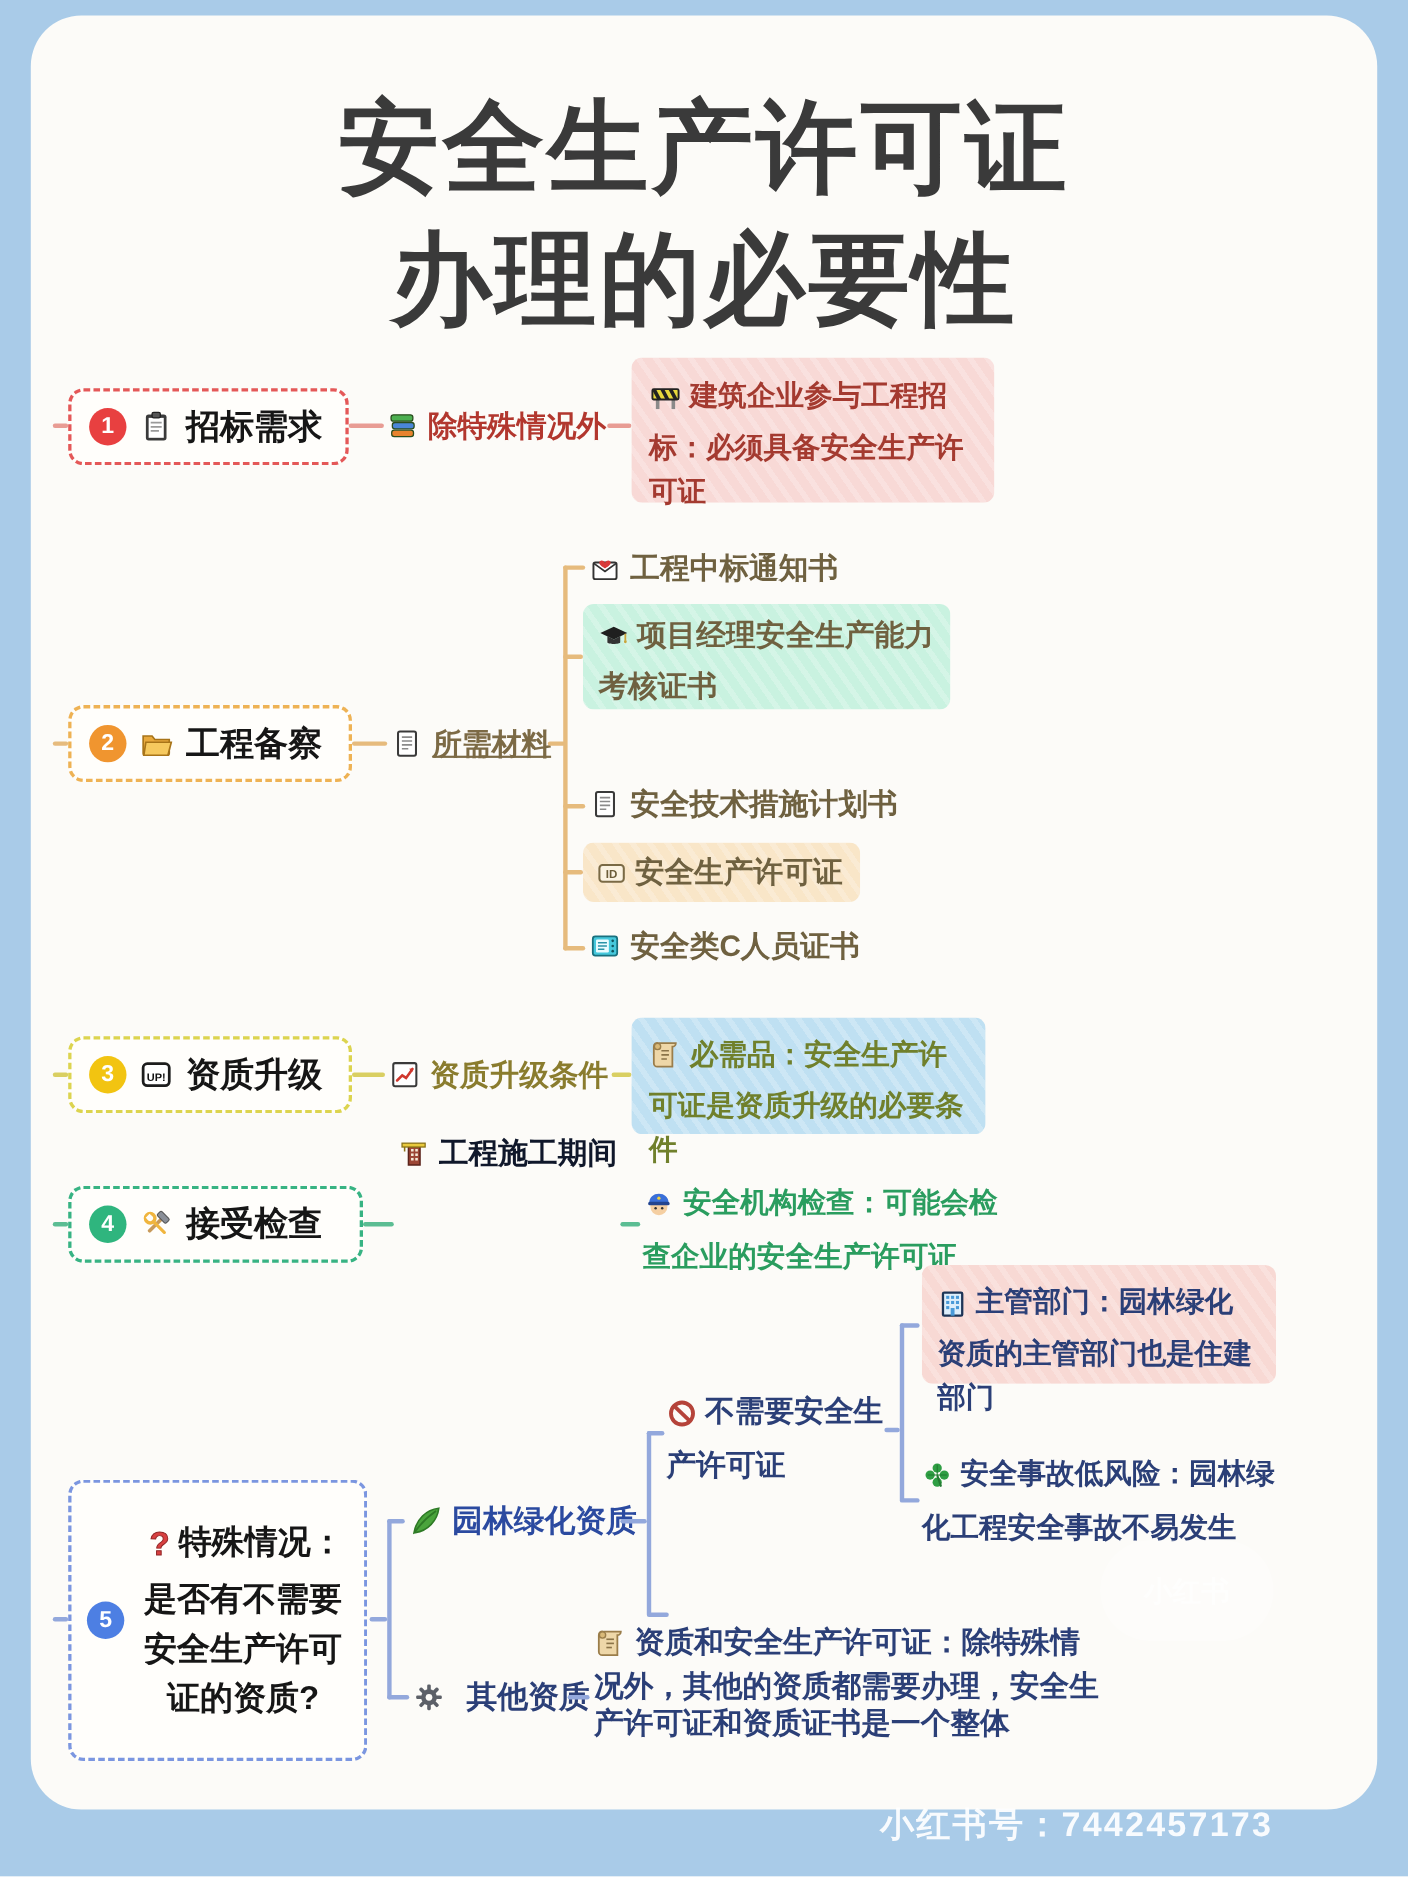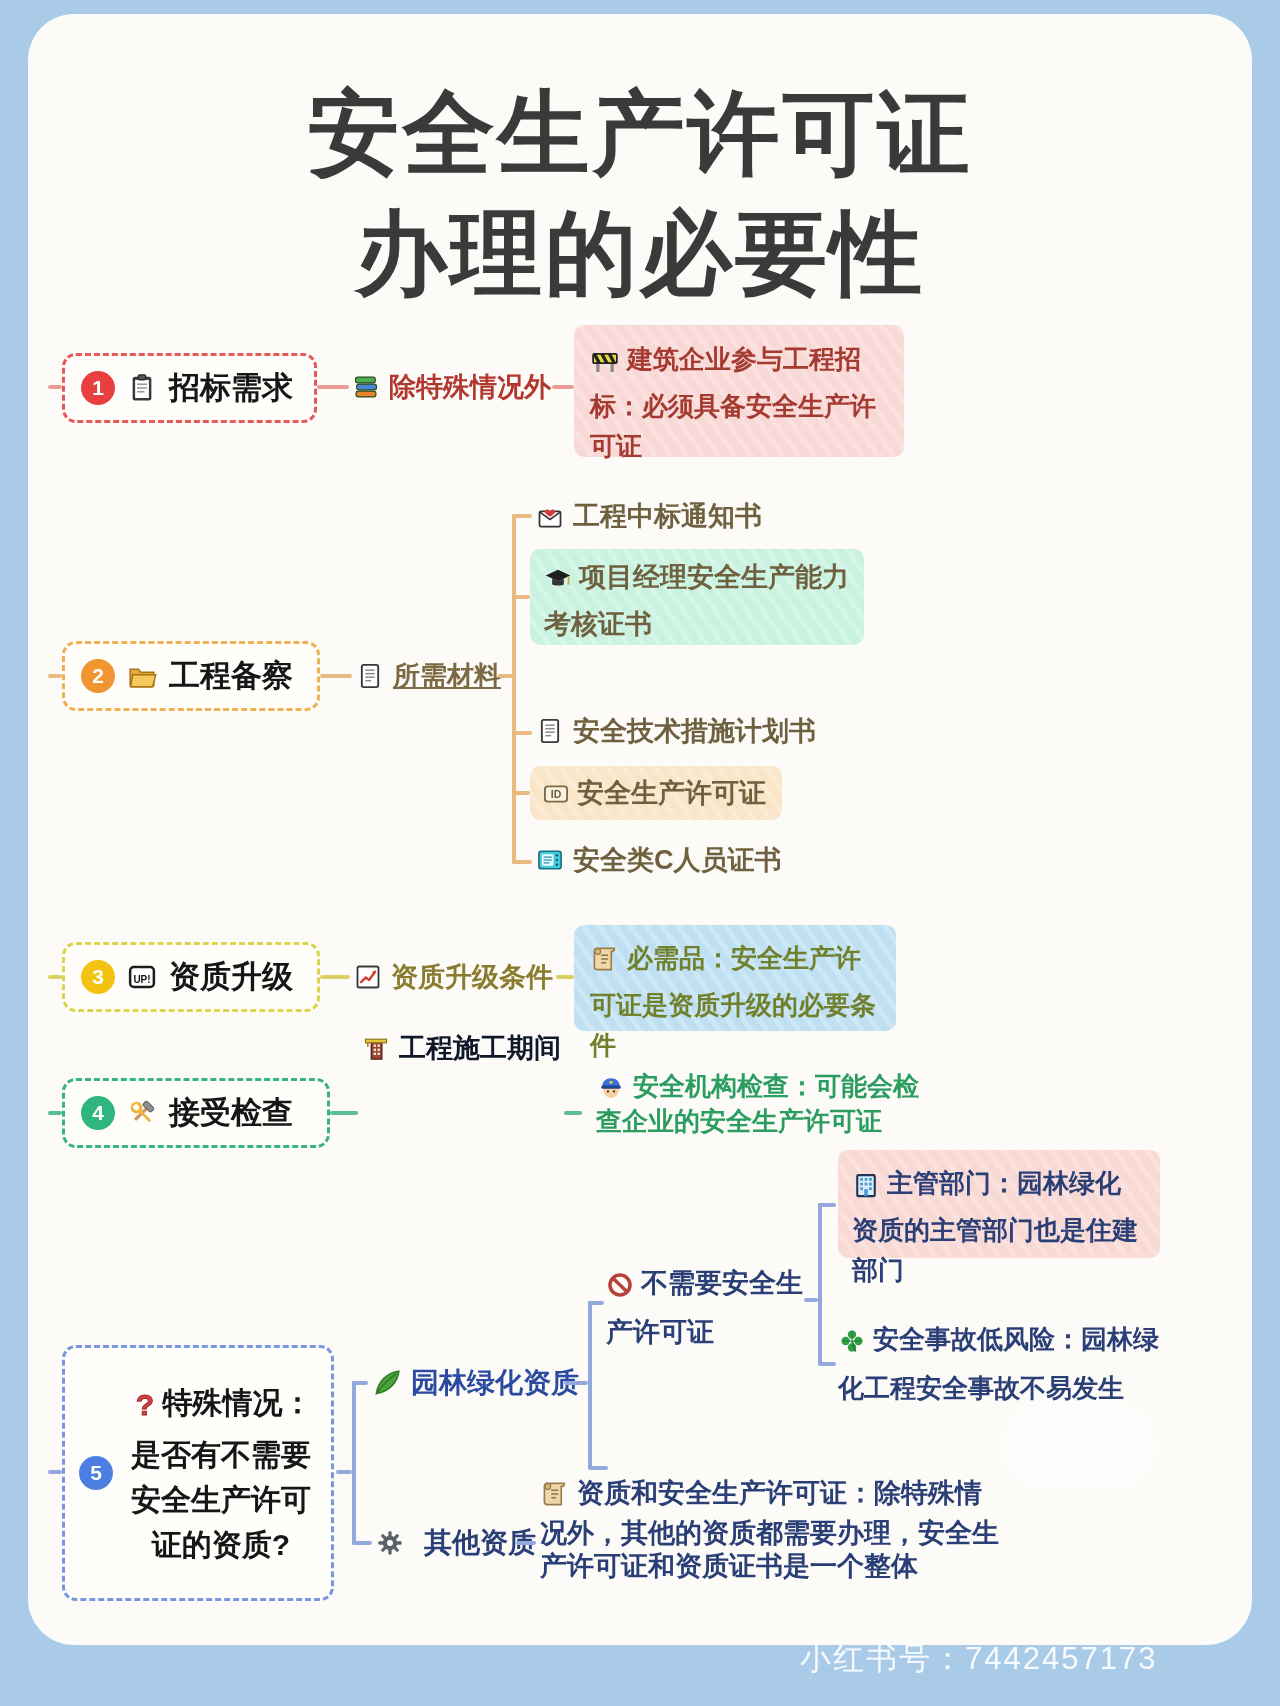--- a/index.html
+++ b/index.html
@@ -13,21 +13,21 @@
   .badge{width:34px;height:34px;border-radius:50%;color:#fff;font-weight:800;font-size:21px;display:flex;align-items:center;justify-content:center;flex:0 0 auto;}
   .nlabel{font-size:31px;font-weight:800;color:#161616;white-space:nowrap;}
   .mid{position:absolute;display:flex;align-items:center;gap:9px;white-space:nowrap;font-weight:800;font-size:27px;height:38px;}
   .row{position:absolute;display:flex;align-items:center;gap:9px;white-space:nowrap;height:38px;}
   .box{position:absolute;border-radius:10px;box-sizing:border-box;font-weight:600;
        background-image:repeating-linear-gradient(55deg,rgba(255,255,255,.22) 0 5px,rgba(255,255,255,0) 5px 13px);}
   .txt{font-weight:650;}
   .inl{display:inline-block;vertical-align:-7px;margin-right:7px;}
   svg{display:block;}
   .inl svg{display:inline;}
-  .wm-text{position:absolute;font-size:31px;font-weight:400;color:rgba(255,255,255,.92);letter-spacing:2px;}
+  .wm-text{position:absolute;font-size:31px;font-weight:700;color:rgba(255,255,255,.92);letter-spacing:2px;}
   .wm-blob{position:absolute;background:rgba(255,255,255,.26);border-radius:46px;display:flex;align-items:center;justify-content:center;
            font-size:26px;font-weight:800;color:rgba(255,255,255,.55);filter:blur(.6px);font-family:Liberation Serif, serif;}
 </style>
 </head>
 <body>
 
 <div id="canvas">
   <div id="card"></div>
 
   <div class="title" style="top:72px;">安全生产许可证</div>
@@ -233,21 +233,21 @@
             <rect x="10" y="16" width="2" height="2"></rect>
             <rect x="13.3" y="16" width="2" height="2"></rect>
           </g>
           <rect x="3" y="4.5" width="18" height="3" fill="#e8c93c" stroke="#8a7218" stroke-width="1"></rect>
           <line x1="5" y1="7.5" x2="5" y2="11" stroke="#8a7218" stroke-width="1.2"></line>
         </svg>
       </span>
     <span>工程施工期间</span>
   </div>
   <div class="h" style="left:564px;top:1111px;width:18px;background:#5bbd93;"></div>
-  <div style="position:absolute;left:584px;top:1072px;width:336px;color:#2a9d5f;font-size:26px;line-height:28px;font-weight:650;margin-left:12px;">
+  <div style="position:absolute;left:584px;top:1072px;width:336px;color:#2a9d5f;font-size:26px;line-height:42px;font-weight:650;">
     <span class="inl"><svg width="30" height="30" viewBox="0 0 24 24">
           <circle cx="12" cy="14.5" r="6.2" fill="#f5cfa2"></circle>
           <path d="M5 11.5 C5 7.5 8 5 12 5 C16 5 19 7.5 19 11.5 Z" fill="#3a6fd8"></path>
           <rect x="4.2" y="10.8" width="15.6" height="2.6" rx="1.2" fill="#23448f"></rect>
           <circle cx="12" cy="8.2" r="1.2" fill="#f3d23c"></circle>
           <circle cx="9.6" cy="15.5" r="0.9" fill="#333"></circle>
           <circle cx="14.4" cy="15.5" r="0.9" fill="#333"></circle>
         </svg></span><span class="txt">安全机构检查：可能会检查企业的安全生产许可证</span>
   </div>
 

